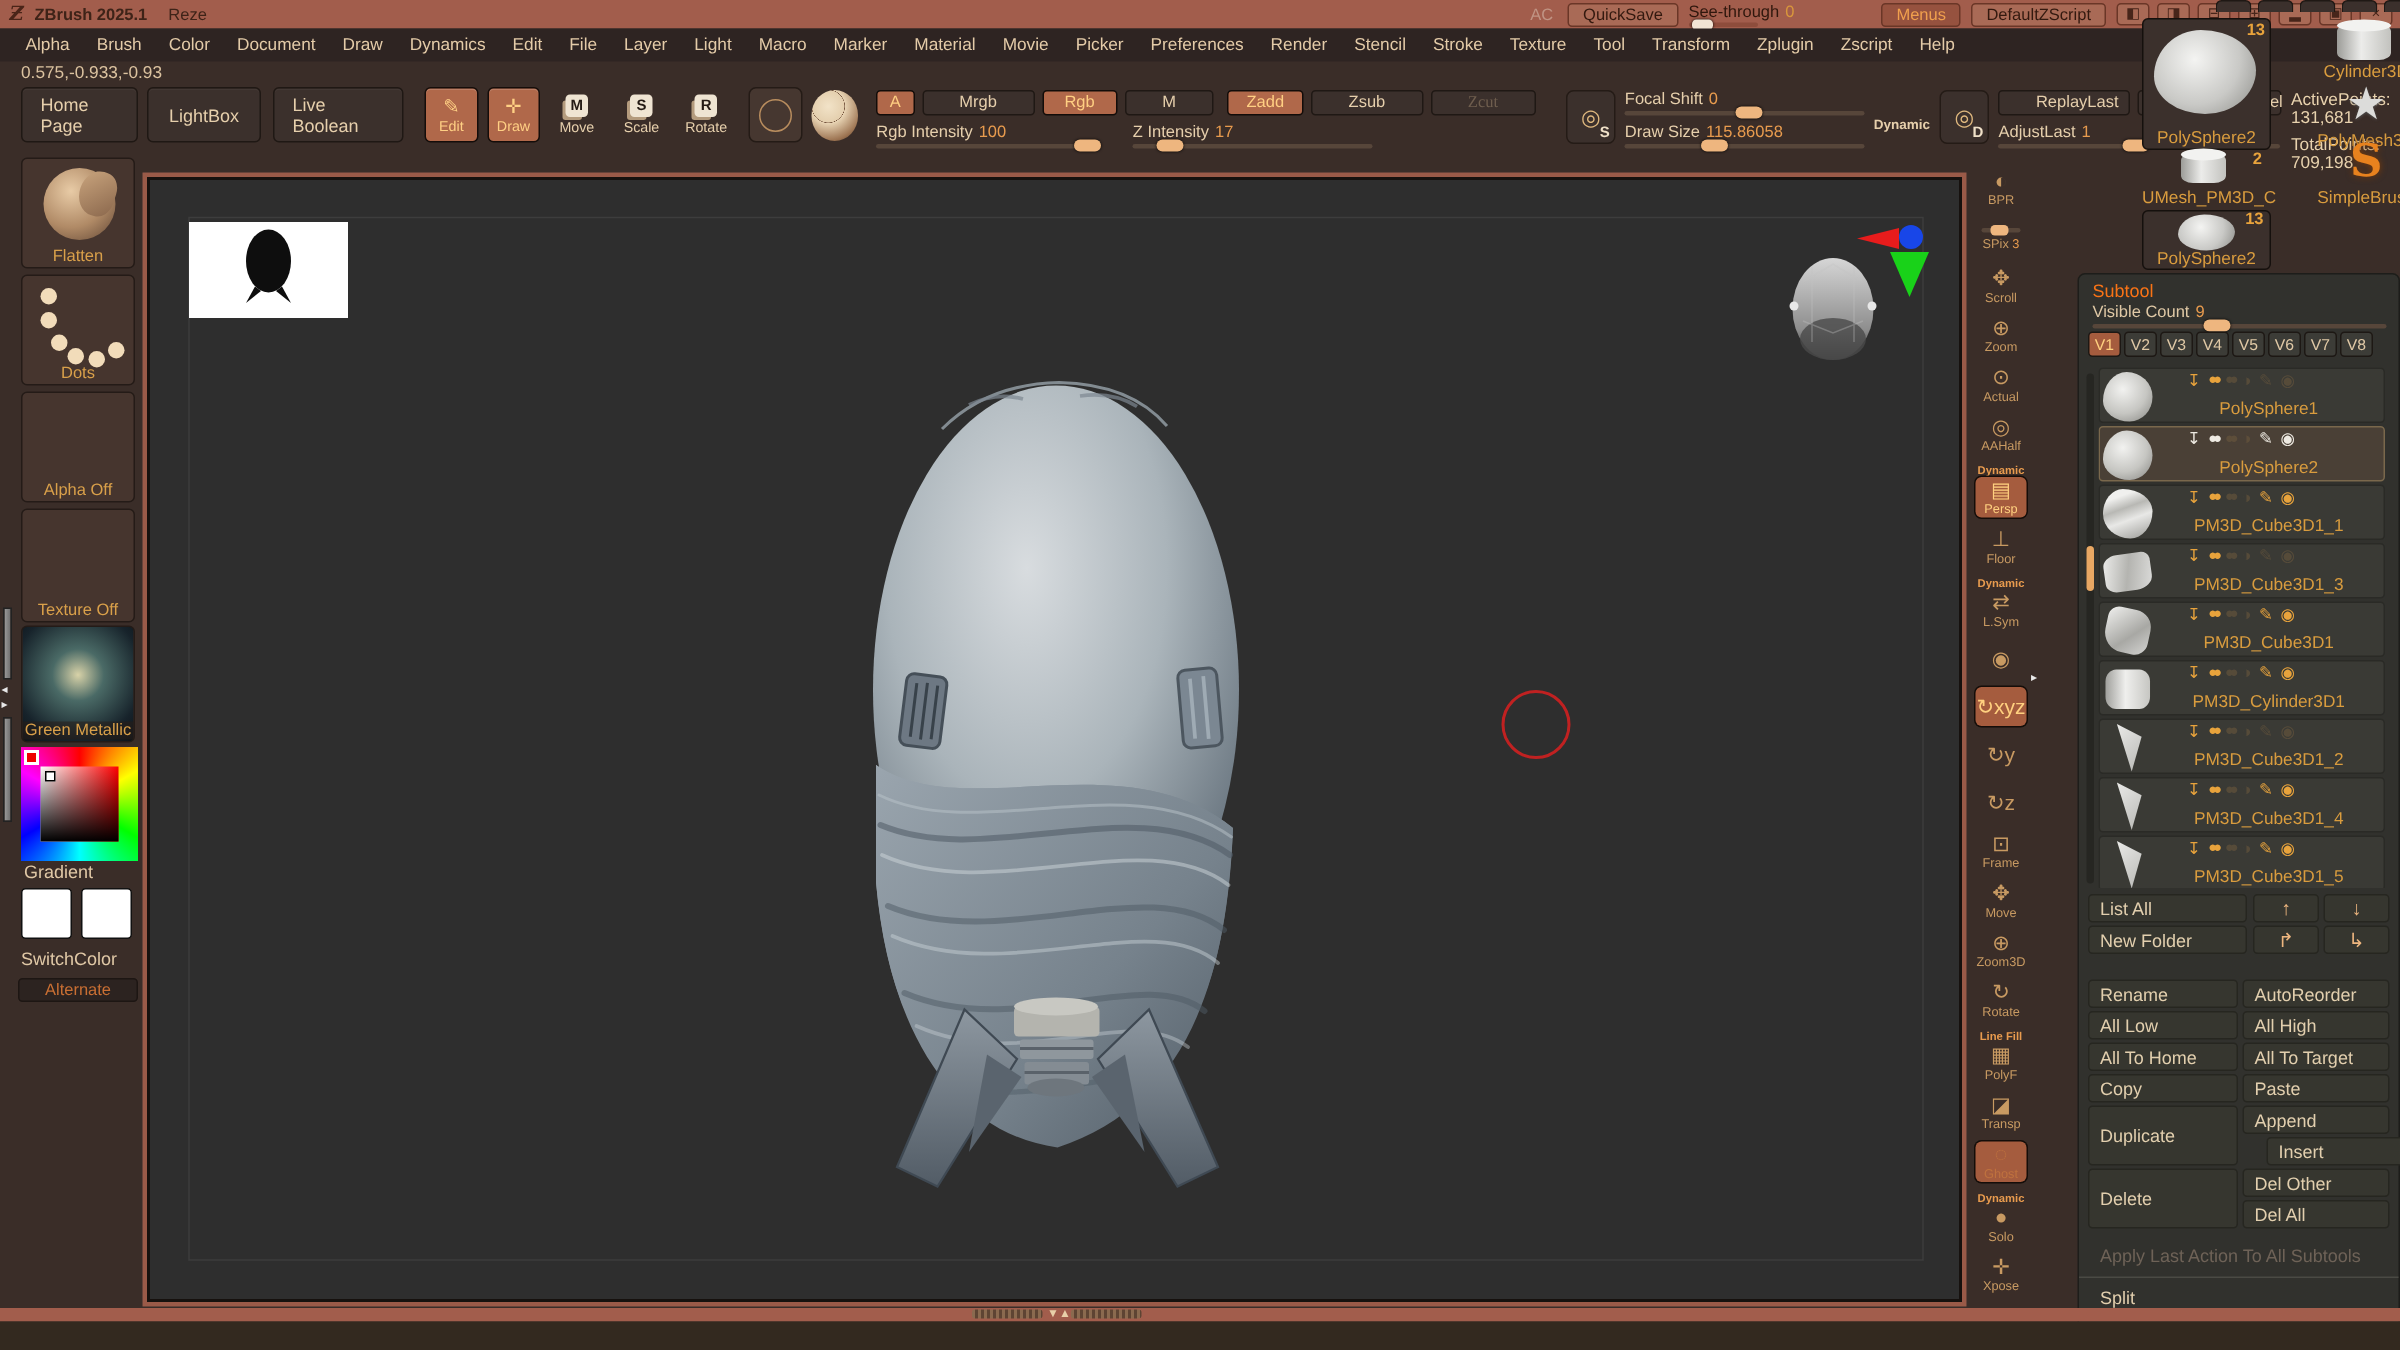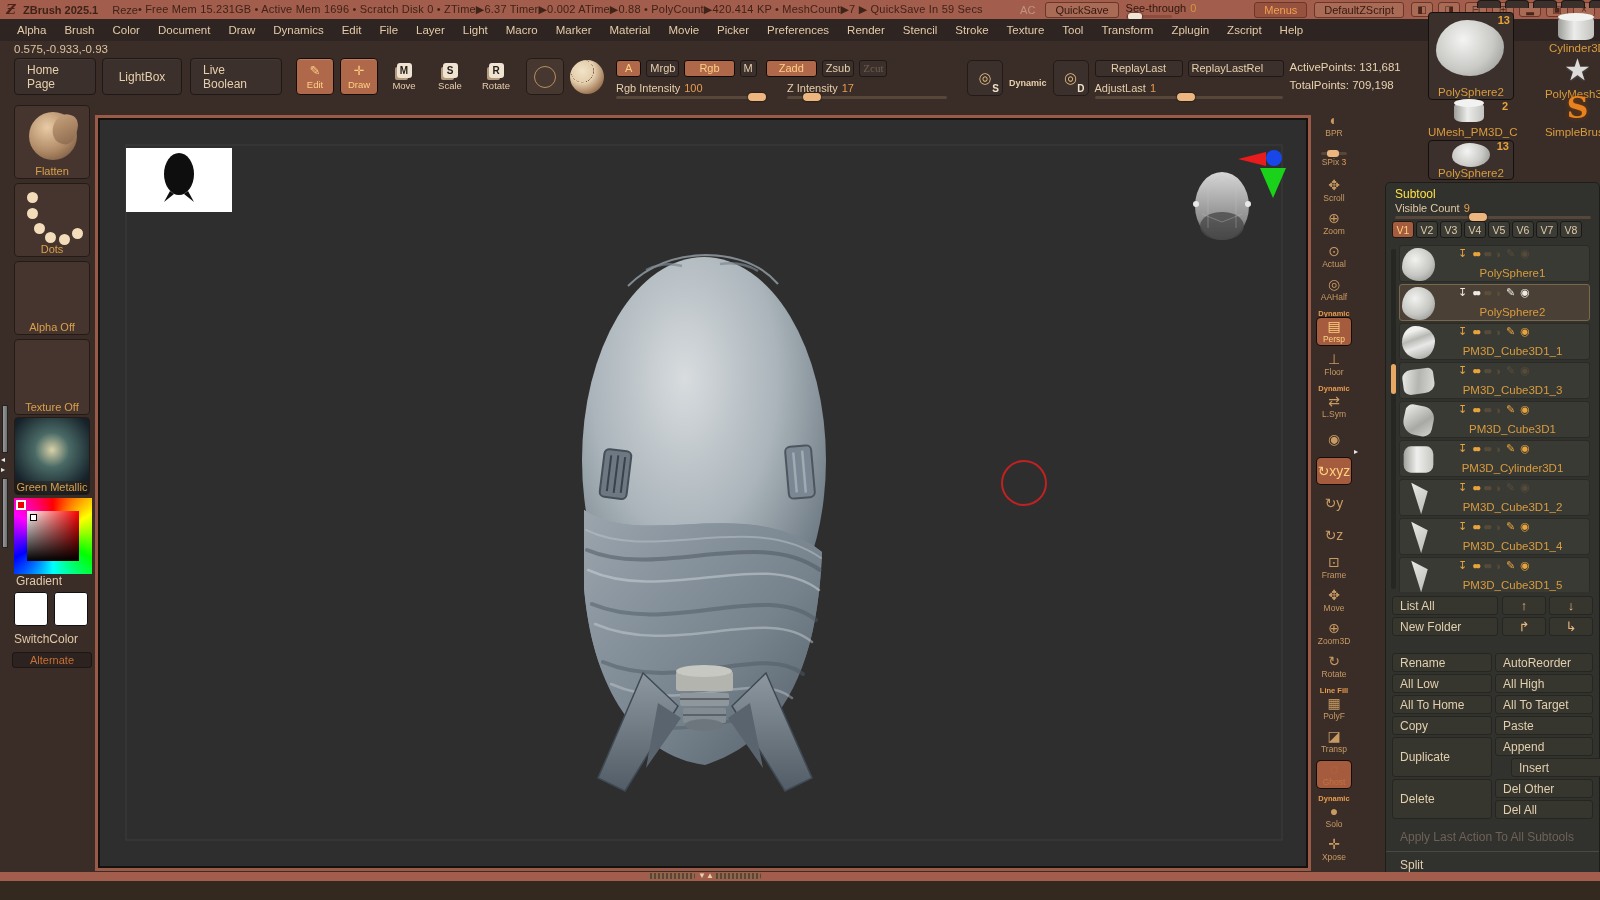--- a/index.html
+++ b/index.html
@@ -49,21 +49,21 @@
     font-weight:bold;text-align:center;line-height:15px;box-shadow:-3px 3px 0 -1px #b49b7d;}
   .flat-tool .t{color:#e6cfac;font-size:9.5px;margin-top:2px;}
   .round-btn{width:38px;height:37px;border-radius:5px;background:#463730;border:1px solid #241b16;
     display:flex;align-items:center;justify-content:center;cursor:pointer;}
   .round-btn .ring{width:22px;height:22px;border:1.5px solid #b98d5e;border-radius:50%;}
   .mat-sphere{width:34px;height:34px;margin-top:2px;border-radius:50%;cursor:pointer;
     background:radial-gradient(circle at 36% 32%,#f2e3c8 0%,#e4cfae 35%,#6b4a35 36%,#e8d4b4 37%,#9c7351 75%,#3c2a1f 100%);}
   .grp{display:flex;flex-direction:column;gap:5px;margin-top:2px;}
   .row-sm{display:flex;gap:5px;align-items:center;}
   .sm-btn{height:17px;border:1px solid #1f1814;border-radius:3px;background:#3b302c;color:#e6cfac;
-    font-size:11px;padding:0 3px;line-height:15px;cursor:pointer;}
+    font-size:11px;padding:0 24px;line-height:15px;cursor:pointer;}
   .sm-btn.on{background:#b0684a;color:#ffcf82;border-color:#120c09;}
   .sm-btn.dim{color:#6f5e4e;font-family:Liberation Serif, serif;}
   .sl-row{display:flex;flex-direction:column;width:150px;}
   .sl-row .lab{color:#e6cfac;font-size:11px;white-space:nowrap;}
   .sl-row .lab b{font-weight:normal;color:#e89b4e;margin-left:4px;}
   .rail{position:relative;height:3px;background:#57463a;border-radius:2px;margin-top:2px;}
   .knob{position:absolute;top:-3px;width:18px;height:8px;border-radius:4px;background:#eeb67f;box-shadow:0 0 2px #000;}
   .sicon{width:36px;height:36px;border:1px solid #241b16;border-radius:5px;background:#3b302c;margin-top:2px;
     display:flex;align-items:center;justify-content:center;color:#e0b97f;font-size:15px;cursor:pointer;position:relative;}
   .sicon .sub{position:absolute;right:3px;bottom:1px;font-size:10px;font-weight:bold;color:#efe0c8;}
@@ -129,21 +129,21 @@
   .cylsh{background:linear-gradient(90deg,#9c9c98,#ececea 45%,#c2c2be);border-radius:8px/5px;position:relative;}
   .cylsh:before{content:"";position:absolute;left:0;top:-3px;width:100%;height:8px;border-radius:50%;
     background:#f2f2f0;}
   .star{color:#dcdcda;text-shadow:0 1px 2px #555;}
   .sbrush{color:#e8821e;font-weight:bold;font-family:"DejaVu Serif",serif;font-size:30px;
     text-shadow:0 0 5px #7e3c08;}
 
   
   #subtool{position:absolute;left:1385px;top:182px;width:215px;height:718px;background:#31312d;
     border:1px solid #1d1d1a;border-radius:5px 5px 0 0;}
-  #subtool h3{margin:4px 0 0 9px;font-size:12px;color:#fde047;font-weight:normal;}
+  #subtool h3{margin:4px 0 0 9px;font-size:12px;color:#f97316;font-weight:normal;}
   .vc-lab{position:absolute;left:9px;top:19px;font-size:11px;color:#e0c9a6;}
   .vc-lab b{font-weight:normal;color:#e89b4e;margin-left:4px;}
   #vtabs{position:absolute;left:6px;top:38px;display:flex;gap:2px;}
   .vtab{width:22px;height:17px;border:1px solid #1d1814;border-radius:3px;background:#3c3c37;
     color:#e0c9a6;font-size:10.5px;display:flex;align-items:center;justify-content:center;cursor:pointer;}
   .vtab.active{background:#a55c3e;color:#ffd07f;}
   #stlist{position:absolute;left:13px;top:62px;width:191px;height:347px;overflow:hidden;}
   .st-item{position:relative;height:37px;margin-bottom:2px;background:#3a3a35;border:1px solid #2a2a26;
     border-radius:3px;cursor:pointer;}
   .st-item.sel{background:#4a4036;border-color:#7a684c;}
@@ -183,21 +183,20 @@
   .tray-tri{position:absolute;top:872px;color:#e8cfa8;font-size:8px;line-height:8px;}
   #bottombar{position:absolute;left:0;top:881px;width:1600px;height:19px;background:#33291f;}
 </style>
 </head>
 <body>
 
 <div id="titlebar">
   <span class="logo">Ƶ</span>
   <span class="app">ZBrush 2025.1</span>
   <span class="doc">Reze</span>
-  <span class="status">• Free Mem 15.231GB • Active Mem 1696 • Scratch Disk 0 •  ZTime▶6.37 Timer▶0.002 ATime▶0.88 • PolyCount▶420.414 KP  • MeshCount▶7  ▶ QuickSave In 59 Secs</span>
   <span class="grow"></span>
   <span class="ac">AC</span>
   <span class="tb-btn">QuickSave</span>
   <span class="tb-see">
     <span class="txt"><span>See-through</span><b>0</b></span>
     <span class="rail">
         <span class="knob"></span>
       </span>
   </span>
   <span class="tb-btn orange">Menus</span>
@@ -293,20 +292,34 @@
         <span class="lab"><span>Z Intensity</span><b>17</b></span>
         <span class="rail">
             <span class="knob" style="left:10%"></span>
           </span>
       </span>
     </span>
   </span>
 
   <span class="sicon" style="margin-left:14px">◎<span class="sub">S</span></span>
 
+  <span class="grp">
+    <span class="sl-row" style="width:160px">
+      <span class="lab"><span>Focal Shift</span><b>0</b></span>
+      <span class="rail">
+          <span class="knob" style="left:46%"></span>
+        </span>
+    </span>
+    <span class="sl-row" style="width:160px">
+      <span class="lab"><span>Draw Size</span><b>115.86058</b></span>
+      <span class="rail">
+          <span class="knob" style="left:32%"></span>
+        </span>
+    </span>
+  </span>
   <span class="dyn-lab">Dynamic</span>
 
   <span class="sicon">◎<span class="sub">D</span></span>
 
   <span class="grp">
     <span class="row-sm">
       <span class="sm-btn" style="width:88px;text-align:center">ReplayLast</span>
       <span class="sm-btn" style="width:96px">ReplayLastRel</span>
     </span>
     <span class="sl-row" style="width:188px">

